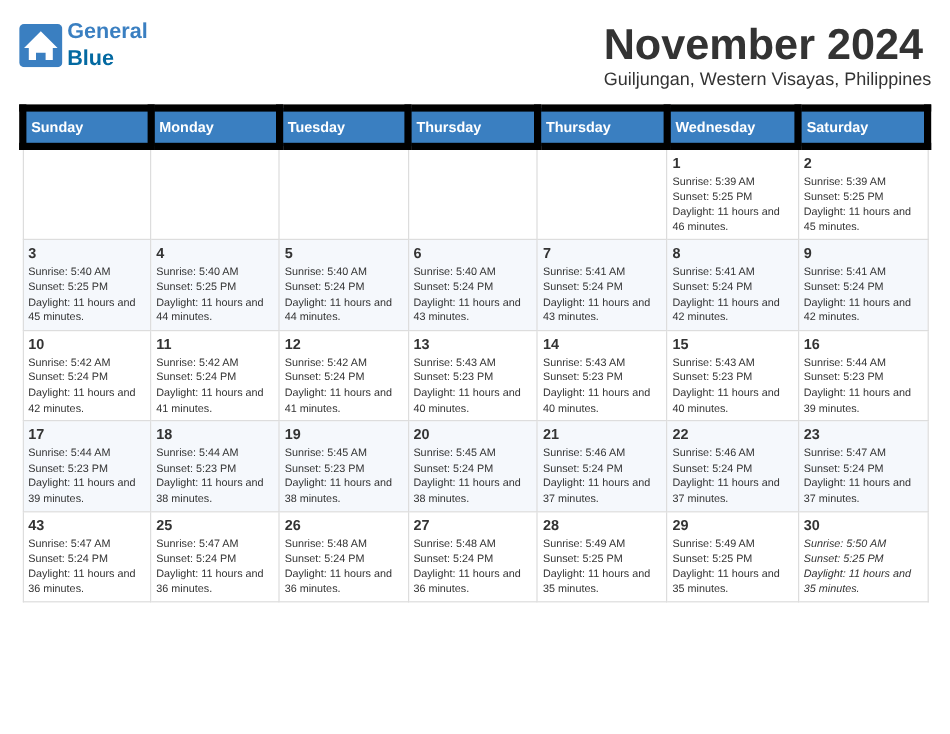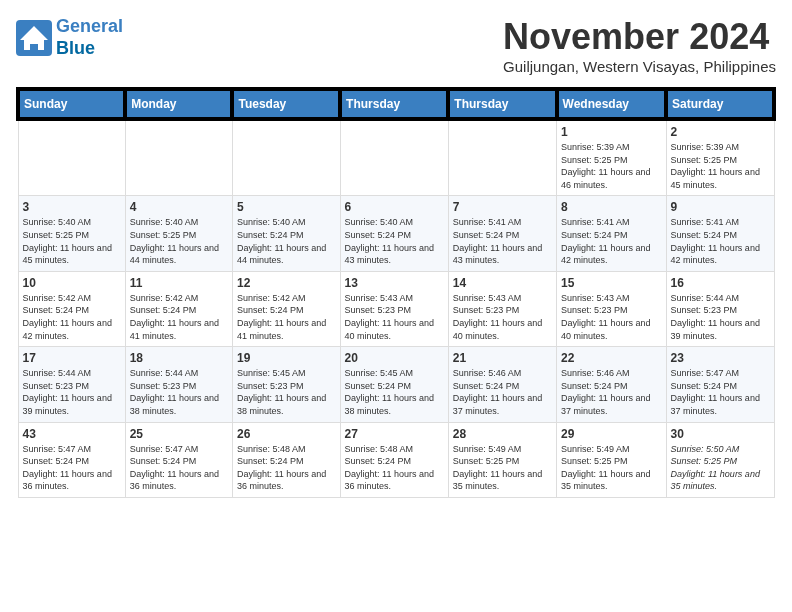--- a/index.html
+++ b/index.html
@@ -51,21 +51,21 @@
       width: 100%;
       border-collapse: collapse;
     }
     thead tr th {
       background-color: #3a7fc1;
       color: #fff;
       font-size: 12px;
       font-weight: bold;
       padding: 6px 4px;
       text-align: left;
-      border: 4px solid #000000;
+      border: 6px solid #000000;
       margin-left: 20px;
     }
     tbody tr td {
       vertical-align: top;
       border: 1px solid #ddd;
       padding: 4px;
       font-size: 9.5px;
       color: #333;
       width: 113px;
       min-height: 70px;

